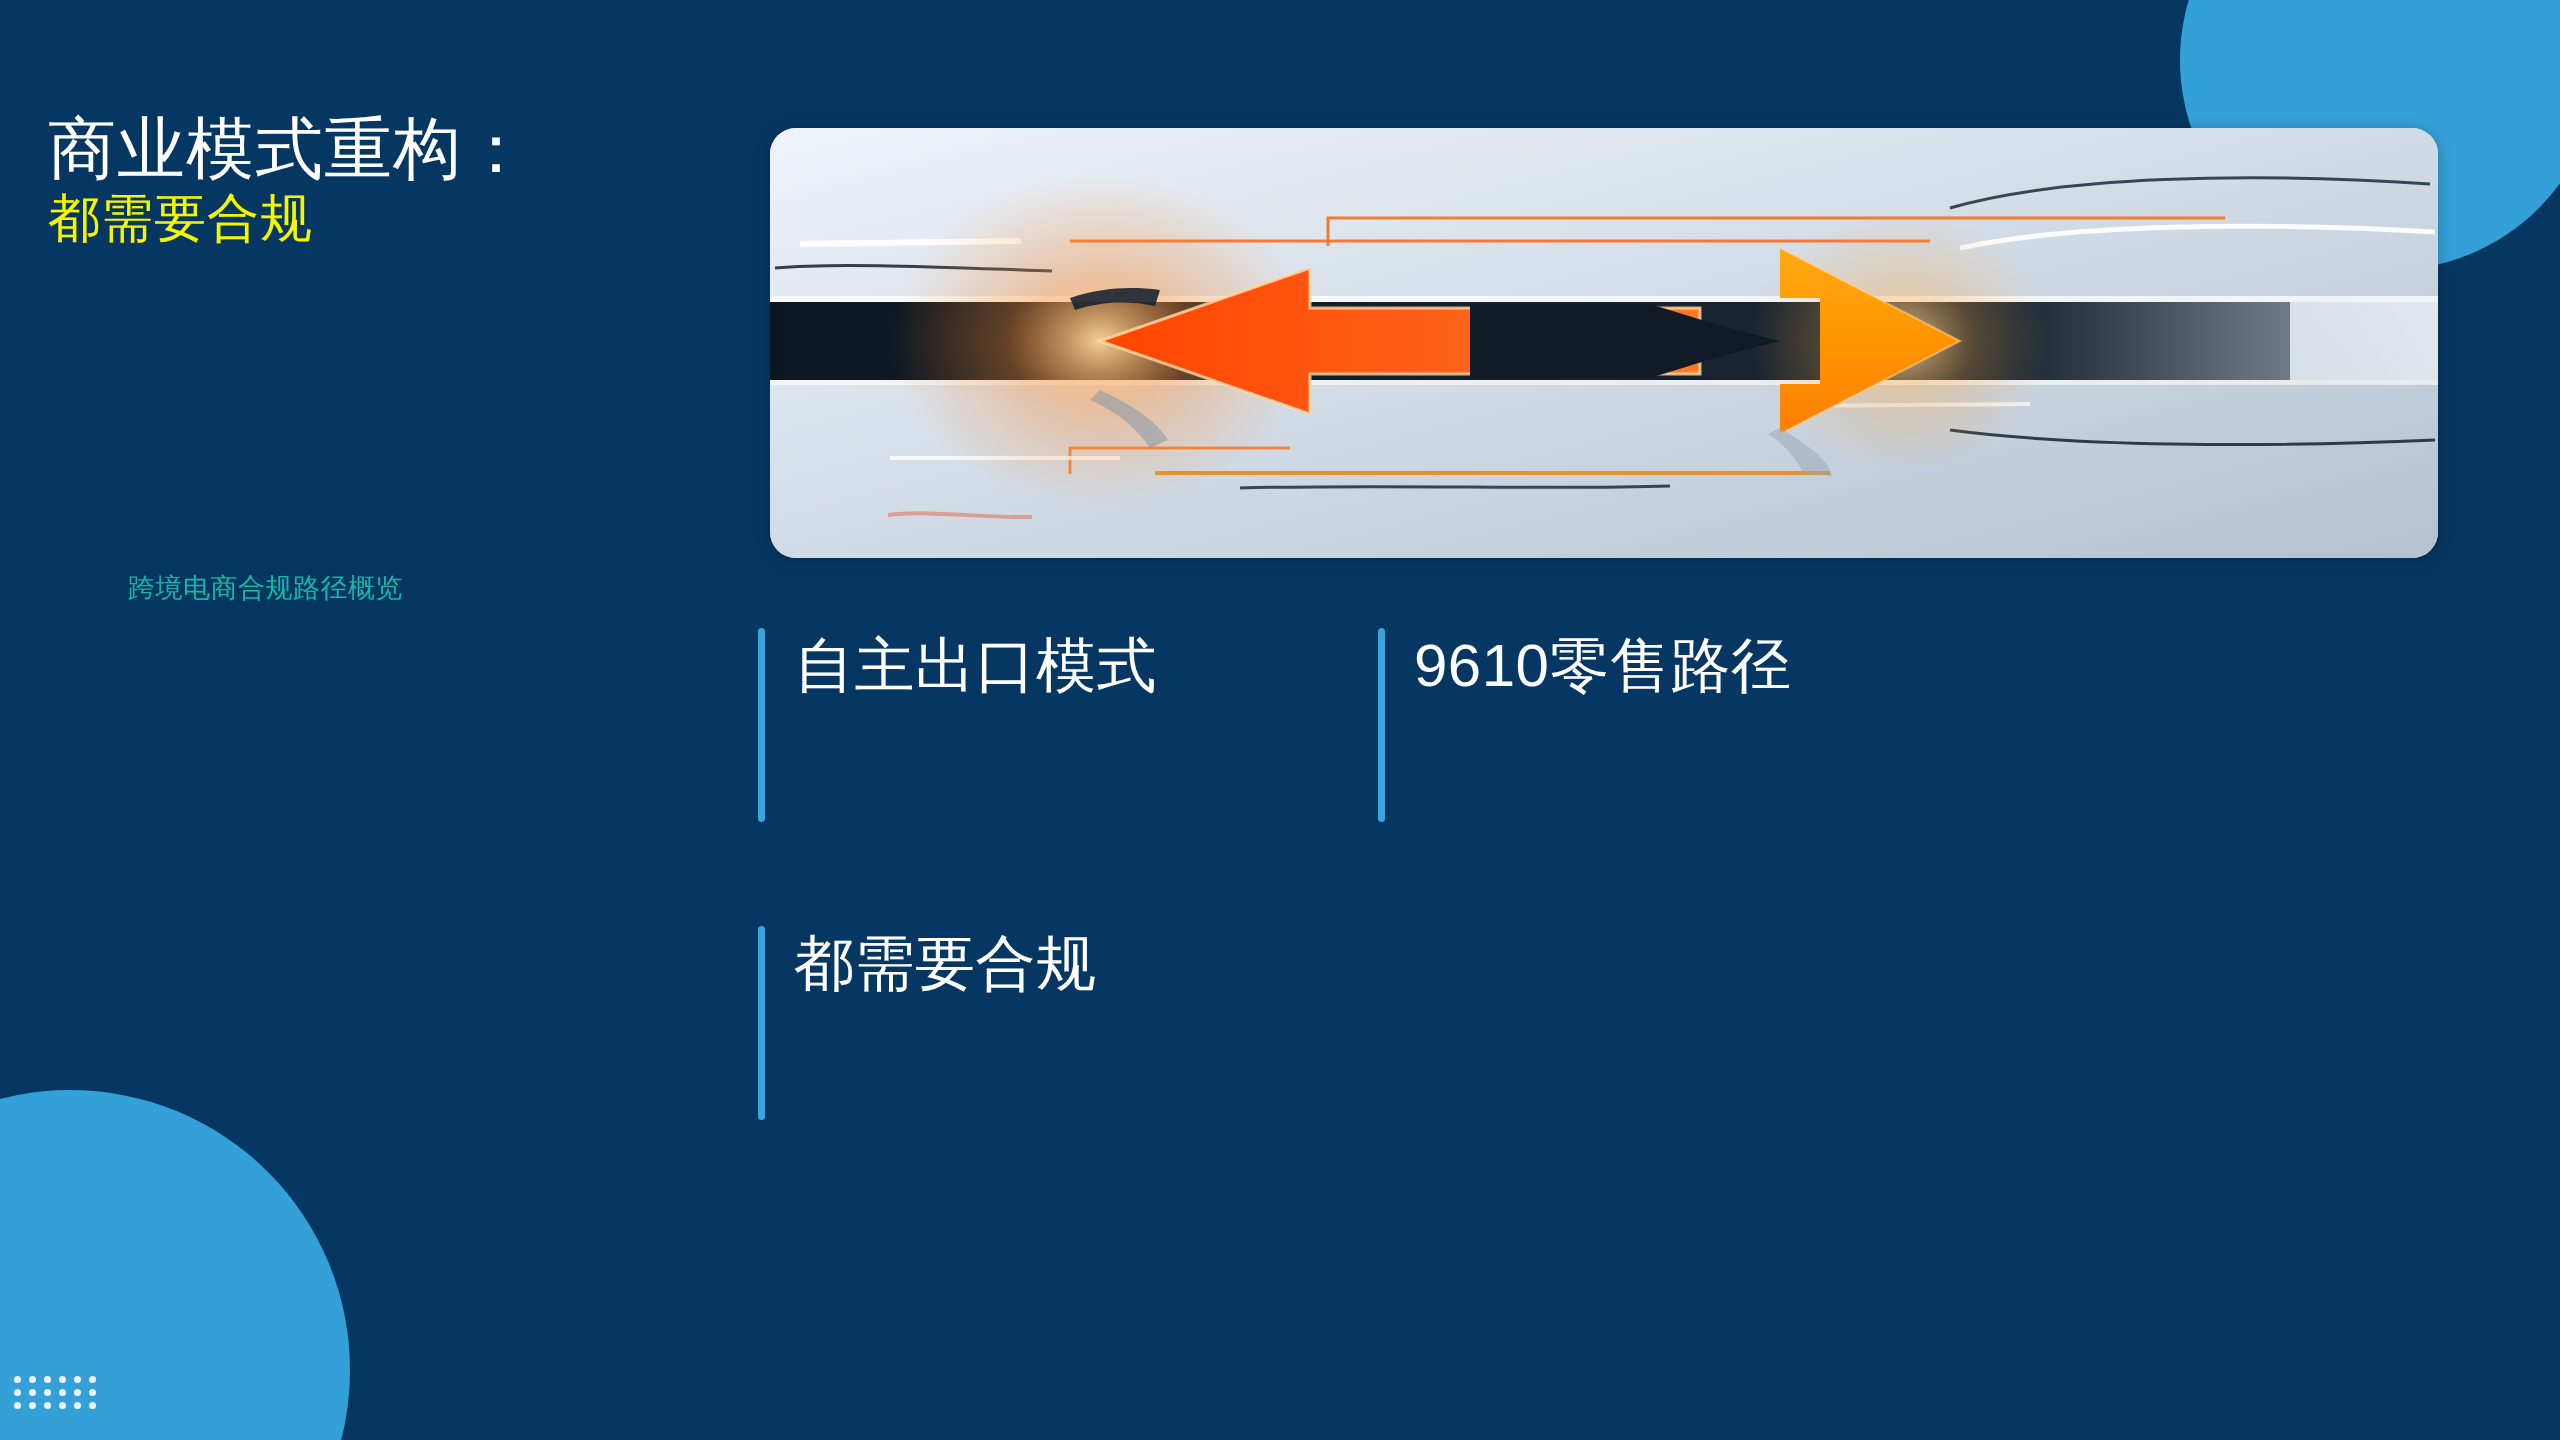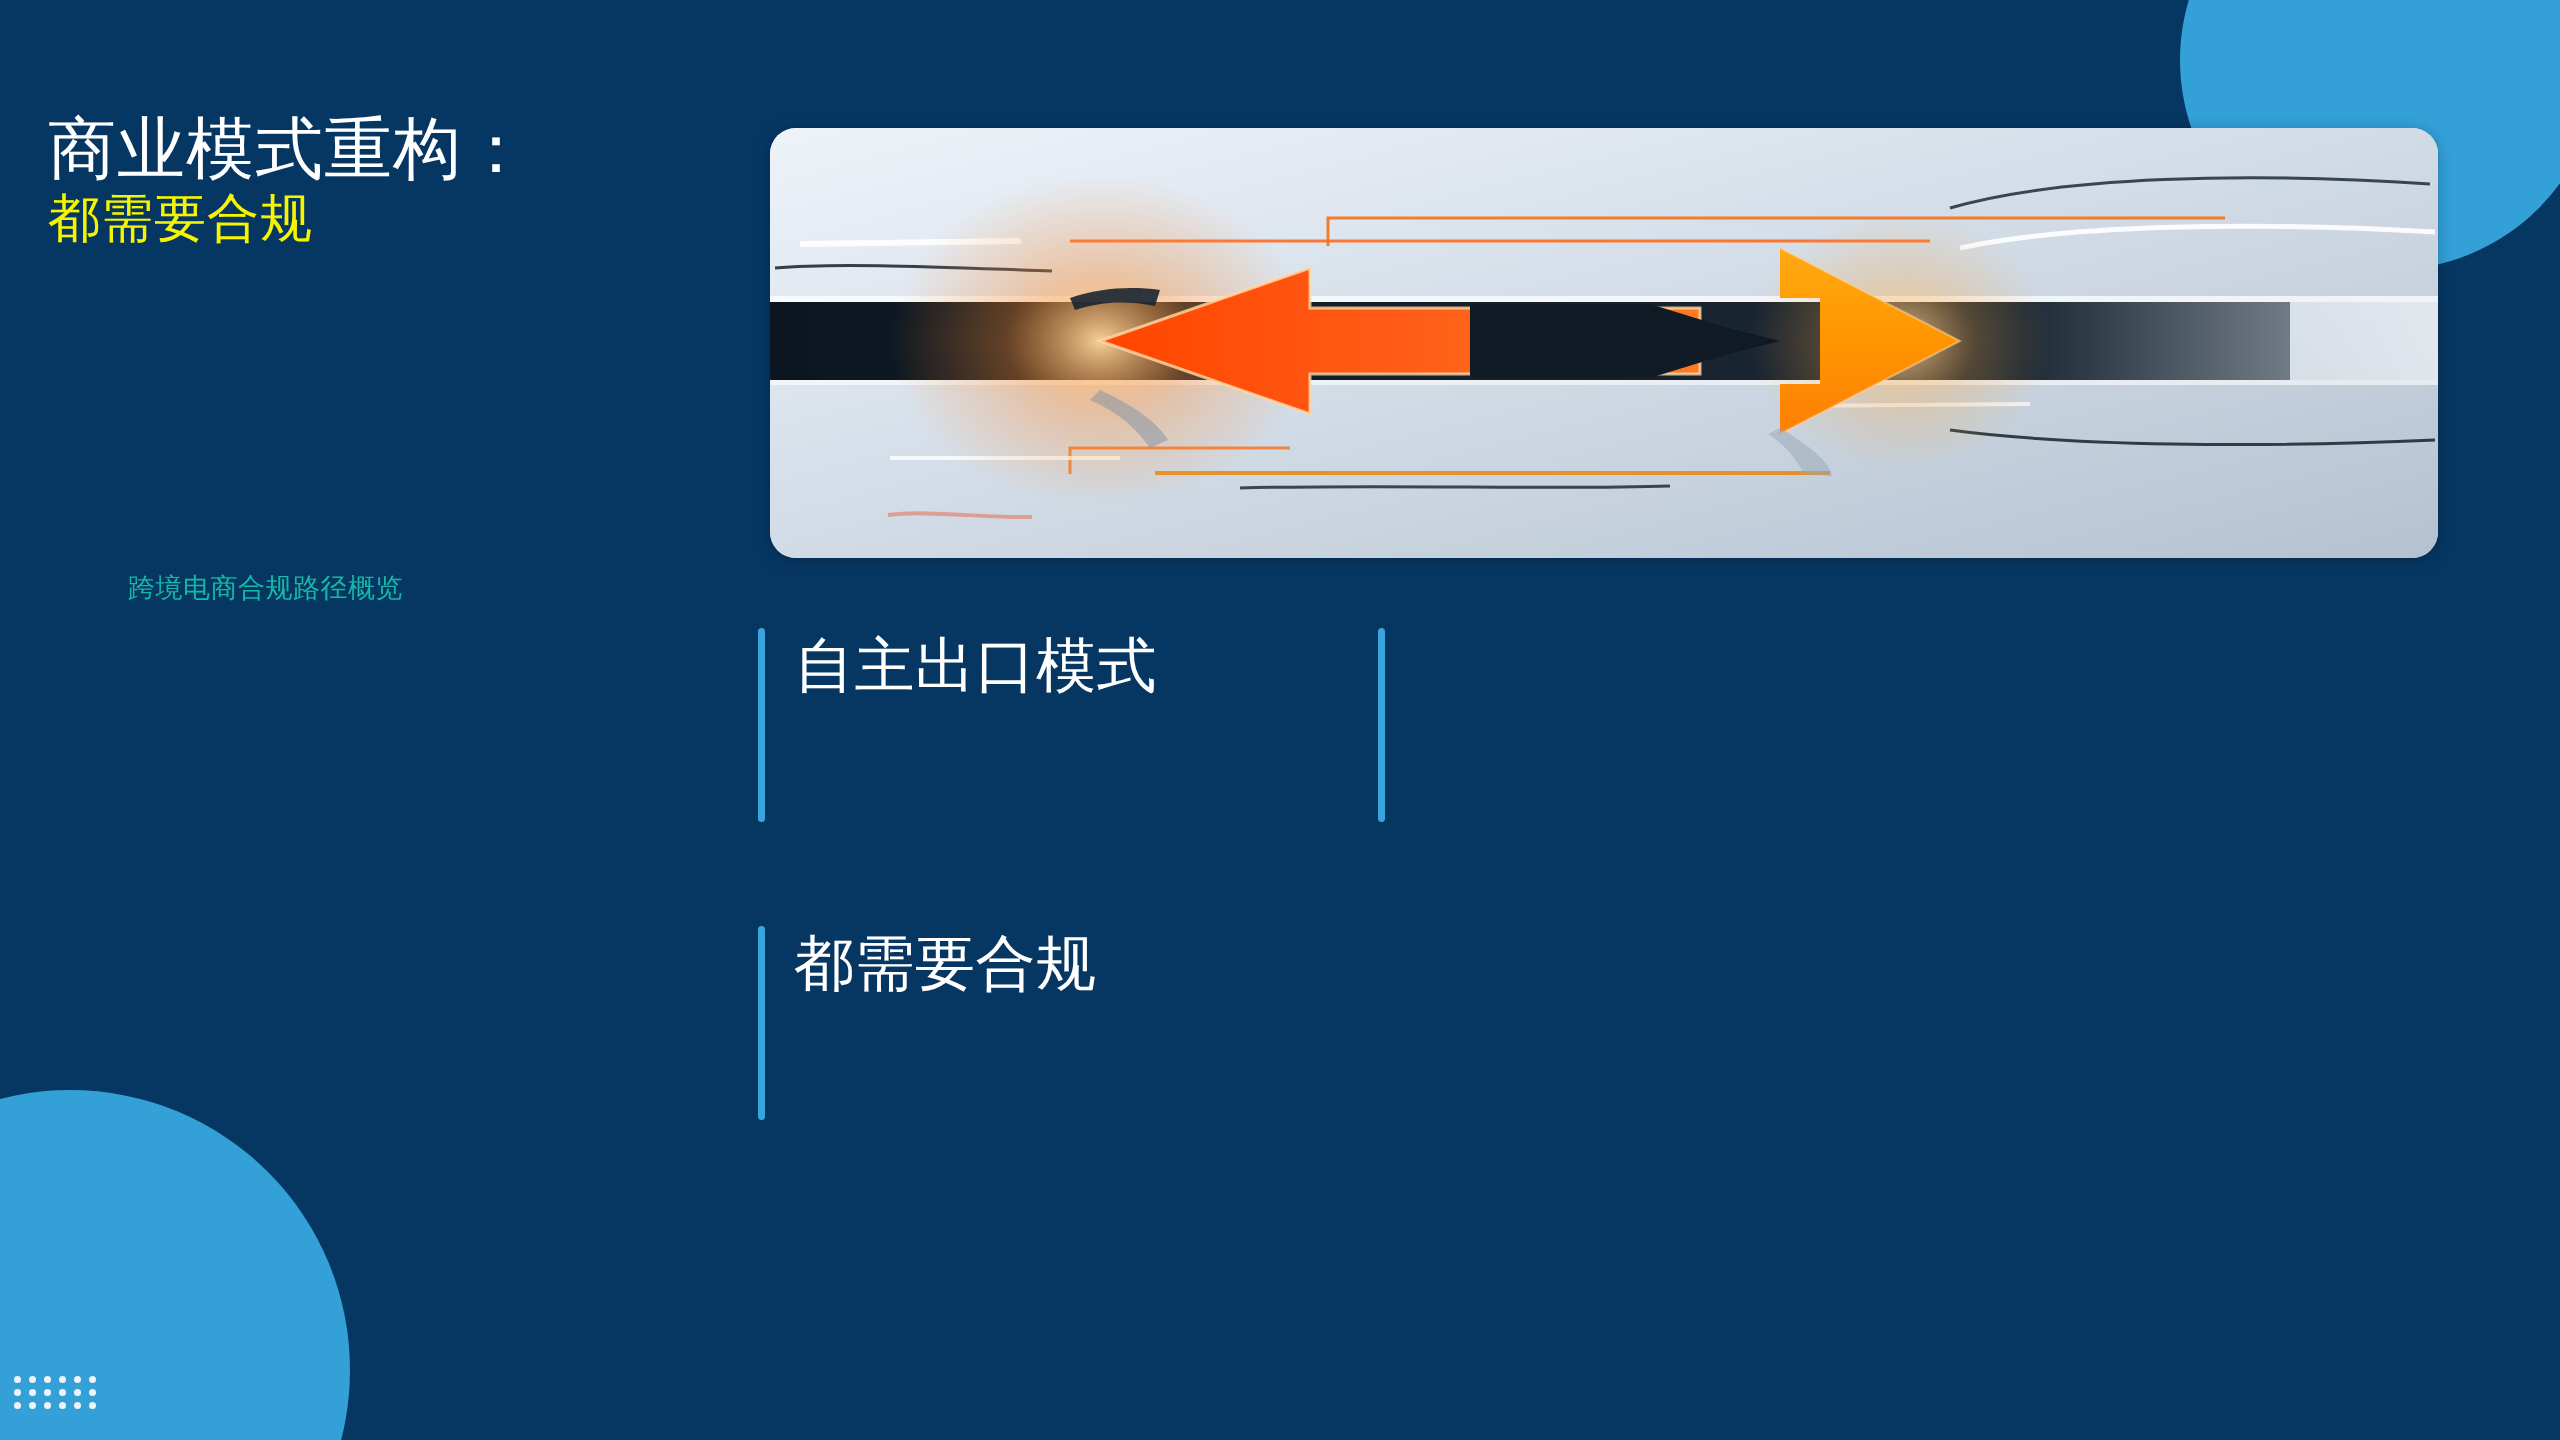--- a/index.html
+++ b/index.html
@@ -270,20 +270,21 @@
 
   <div class="items">
 
     <div class="item">
       <span class="bar"></span>
       <div class="label">自主出口模式</div>
     </div>
 
     <div class="item">
       <span class="bar"></span>
+      <div class="label">9610零售路径</div>
     </div>
 
 
     <div class="item">
       <span class="bar"></span>
       <div class="label">都需要合规</div>
     </div>
 
   </div>
 

